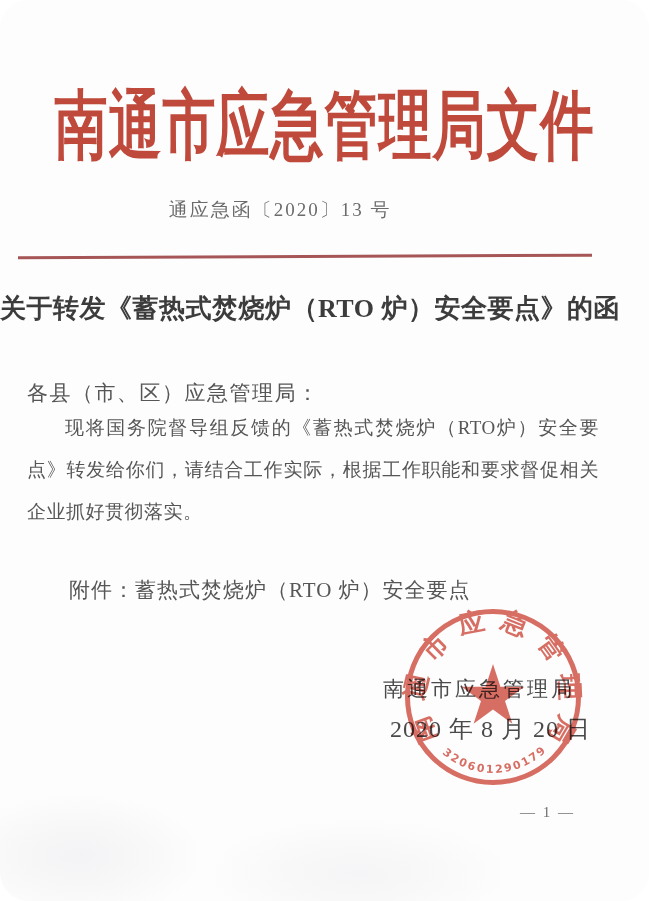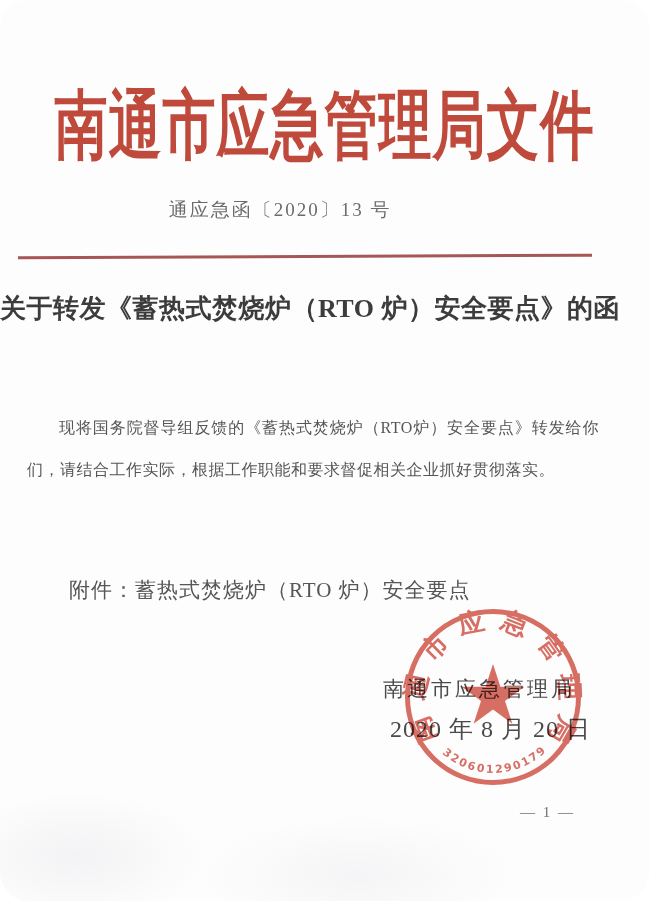--- a/index.html
+++ b/index.html
@@ -48,21 +48,21 @@
     white-space:nowrap;
   }
   .salutation{
     position:absolute;left:27px;top:379px;
     font-size:21px;color:#565656;
     letter-spacing:1.5px;
   }
   .body-paragraph{
     position:absolute;left:27px;top:407px;width:572px;
     margin:0;
-    font-size:16px;color:#565656;
+    font-size:19px;color:#565656;
     line-height:42px;
     text-align:justify;
     text-indent:2em;
     letter-spacing:.5px;
   }
   .attachment-line{
     position:absolute;left:27px;top:564px;
     font-size:21px;color:#565656;
     text-indent:2em;letter-spacing:1px;margin-top:12px;
   }
@@ -107,20 +107,21 @@
 <div class="page">
 
   <div class="header-title">南通市应急管理局文件</div>
 
   <div class="doc-number">通应急函〔2020〕13 号</div>
 
   <div class="red-rule"></div>
 
   <h1 class="doc-title">关于转发《蓄热式焚烧炉（RTO 炉）安全要点》的函</h1>
 
+  <div class="salutation">各县（市、区）应急管理局：</div>
 
   <p class="body-paragraph">现将国务院督导组反馈的《蓄热式焚烧炉（RTO炉）安全要点》转发给你们，请结合工作实际，根据工作职能和要求督促相关企业抓好贯彻落实。</p>
 
   <div class="attachment-line">
     <span>附件：</span><span>蓄热式焚烧炉（RTO 炉）安全要点</span>
   </div>
 
   <div class="signature-org">南通市应急管理局</div>
 
   <div class="signature-date">2020 年 8 月 20 日</div>

